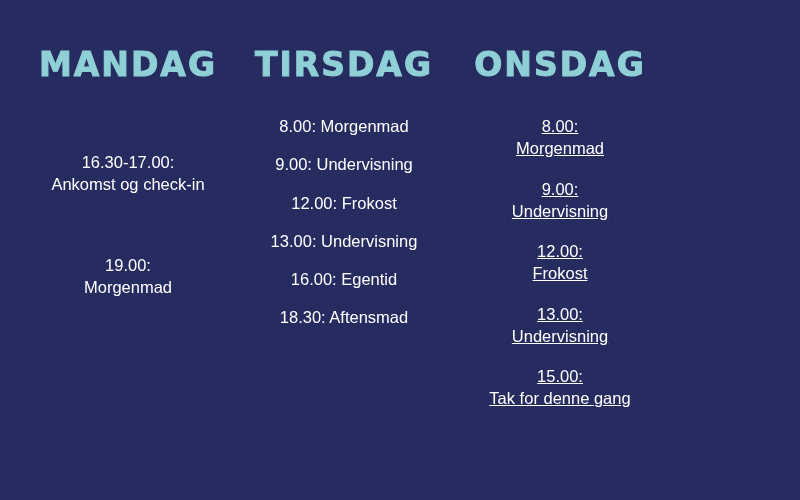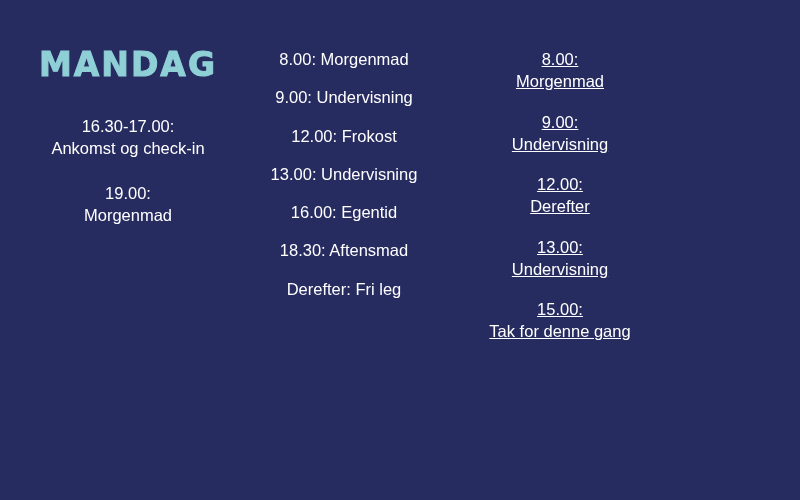--- a/index.html
+++ b/index.html
@@ -44,53 +44,54 @@
   .entry {
     color: #ffffff;
     font-size: 16.5px;
     line-height: 1.35;
     margin-bottom: 19px;
     white-space: pre-line;
   }
   .entry:last-child {
     margin-bottom: 0;
   }
-  .col-mandag .entry { margin-bottom: 22px; }
+  .col-mandag .entry { margin-bottom: 22px; margin-top: 36px; }
   .col-tirsdag .entry { margin-bottom: 16px; }
   .col-onsdag .entry { margin-bottom: 18px; text-decoration: underline; }
 </style>
 </head>
 <body>
 
 <div class="schedule">
 
   <div class="day-column col-mandag">
     <h2 class="day-title">MANDAG</h2>
     <div class="entry">16.30-17.00:
 Ankomst og check-in</div>
     <div class="entry">19.00:
 Morgenmad</div>
   </div>
 
   <div class="day-column col-tirsdag">
+    <h2 class="day-title">TIRSDAG</h2>
     <div class="entry">8.00: Morgenmad</div>
     <div class="entry">9.00: Undervisning</div>
     <div class="entry">12.00: Frokost</div>
     <div class="entry">13.00: Undervisning</div>
     <div class="entry">16.00: Egentid</div>
     <div class="entry">18.30: Aftensmad</div>
-    <div class="entry">Derefter: Fri leg</div>
   </div>
 
   <div class="day-column col-onsdag">
+    <h2 class="day-title">ONSDAG</h2>
     <div class="entry">8.00:
 Morgenmad</div>
     <div class="entry">9.00:
 Undervisning</div>
     <div class="entry">12.00:
-Derefter</div>
+Frokost</div>
     <div class="entry">13.00:
 Undervisning</div>
     <div class="entry">15.00:
 Tak for denne gang</div>
   </div>
 
 </div>
 
 </body></html>

